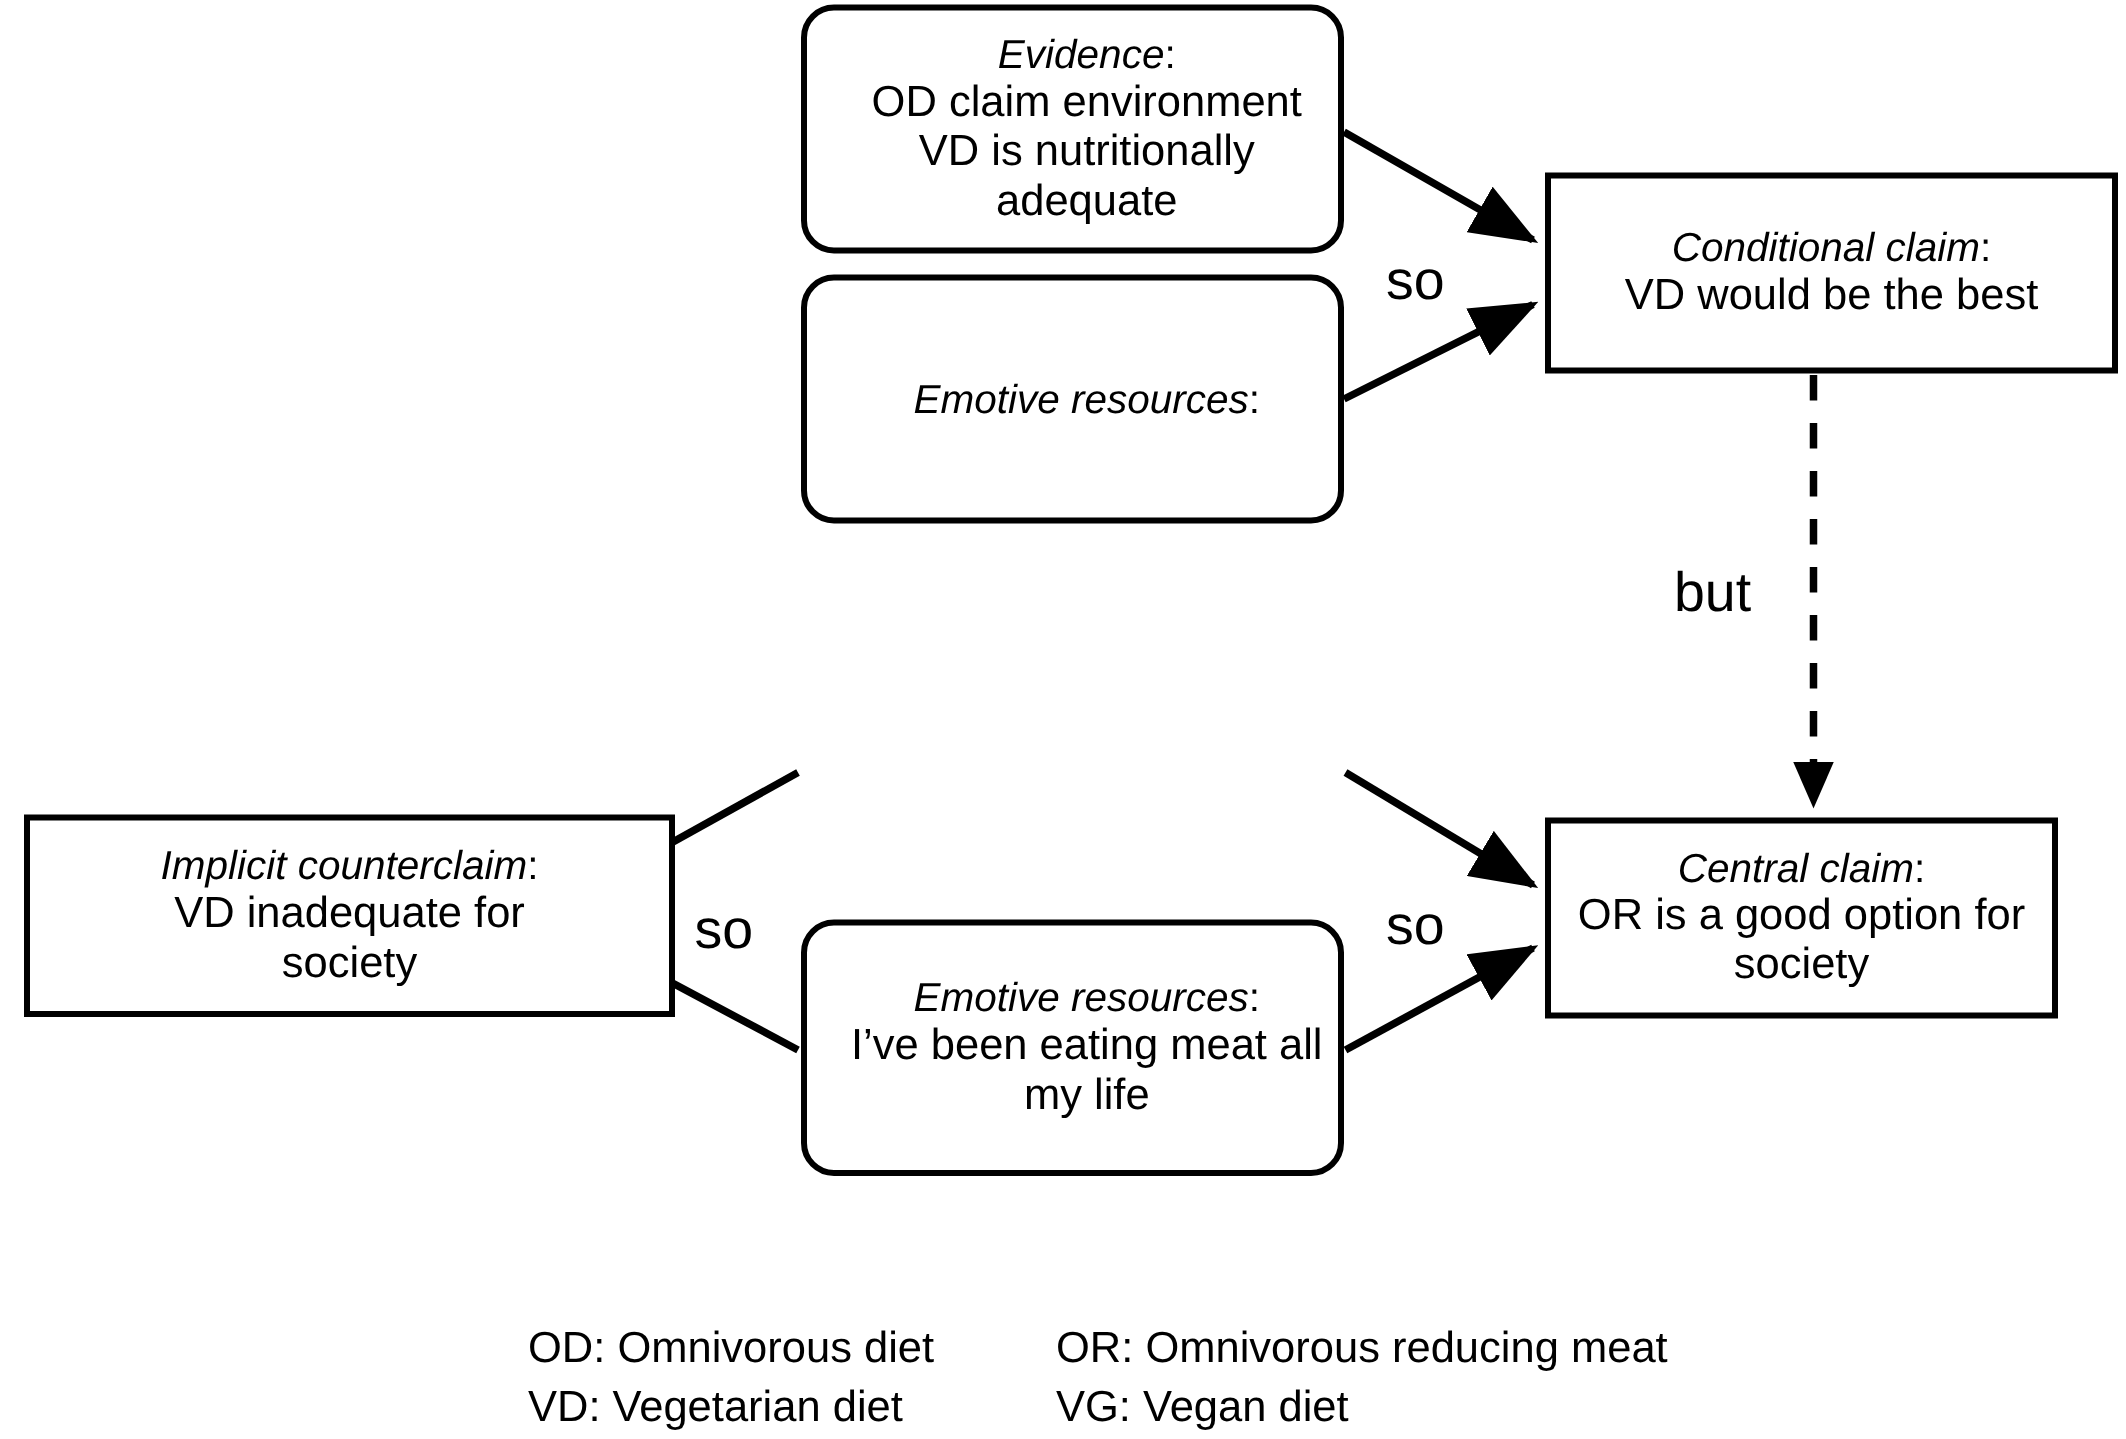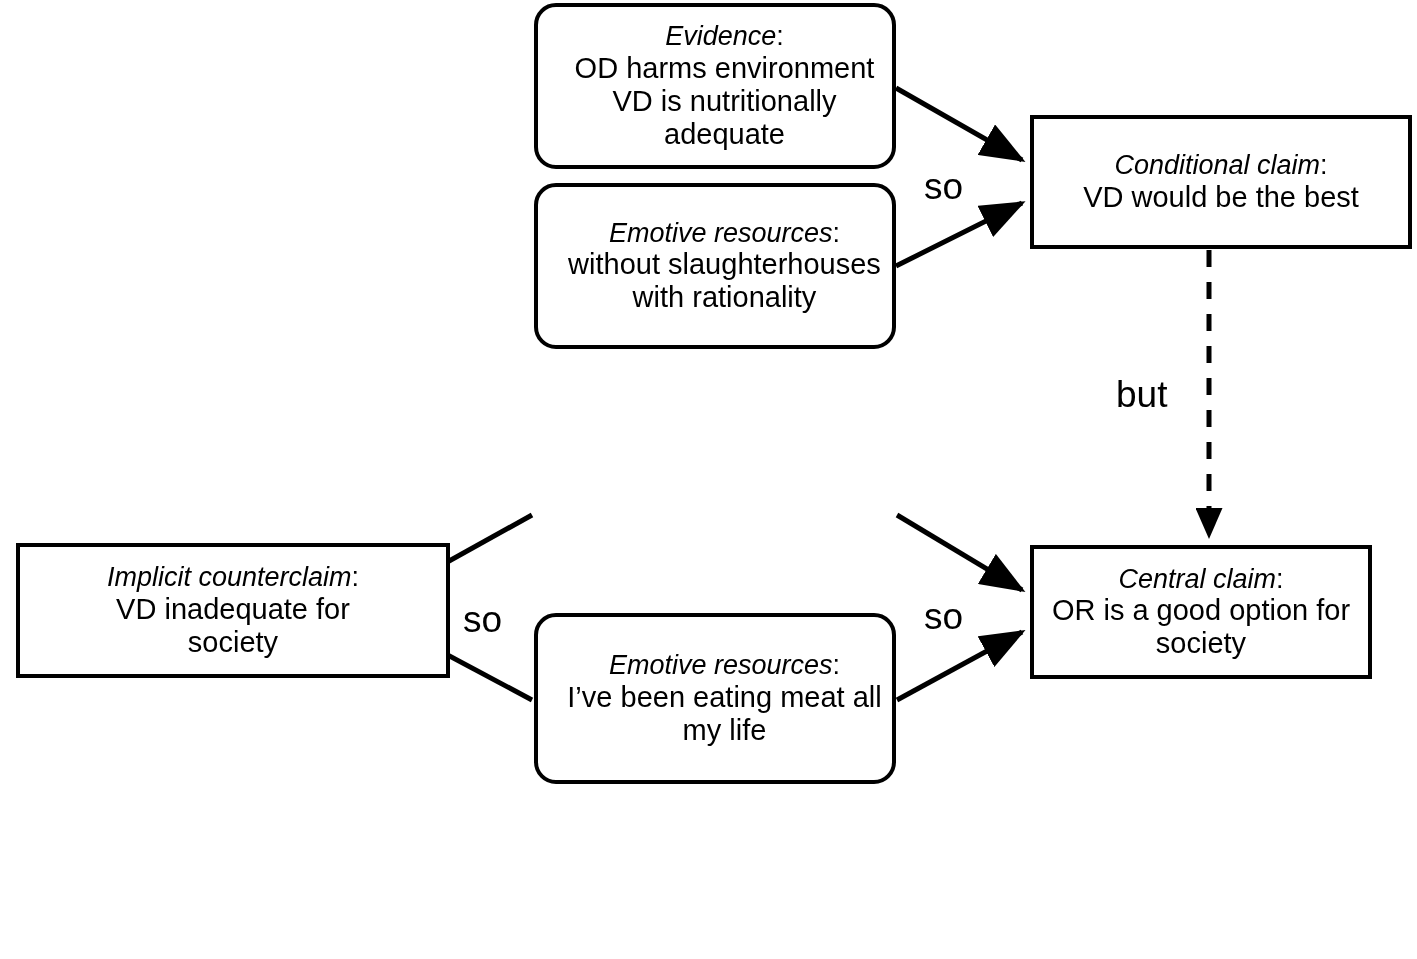--- a/index.html
+++ b/index.html
@@ -98,29 +98,27 @@
 
     <line x1="532" y1="700" x2="397" y2="628" stroke="#000000" stroke-width="5" marker-end="url(#ah)"></line>
 
     <line x1="897" y1="515" x2="1022" y2="590" stroke="#000000" stroke-width="5" marker-end="url(#ah)"></line>
 
     <line x1="897" y1="700" x2="1022" y2="632" stroke="#000000" stroke-width="5" marker-end="url(#ah)"></line>
   </svg>
 
   <div class="node rounded" style="left:534px; top:3px; width:362px; height:166px;">
     <div class="hdr"><span>Evidence</span><span class="colon">:</span></div>
-    <div class="body">OD harms environment
+    <div class="body">OD claim environment
 VD is nutritionally
 adequate</div>
   </div>
 
   <div class="node rounded" style="left:534px; top:183px; width:362px; height:166px;">
     <div class="hdr"><span>Emotive resources</span><span class="colon">:</span></div>
-    <div class="body">without slaughterhouses
-with rationality</div>
   </div>
 
   <div class="node square" style="left:1030px; top:115px; width:382px; height:134px;">
     <div class="hdr"><span>Conditional claim</span><span class="colon">:</span></div>
     <div class="body">VD would be the best</div>
   </div>
 
 
   <div class="node rounded" style="left:534px; top:613px; width:362px; height:171px;">
     <div class="hdr"><span>Emotive resources</span><span class="colon">:</span></div>
@@ -141,14 +139,20 @@
   </div>
 
   <div class="edge-label" style="left:924px; top:166px;">so</div>
 
   <div class="edge-label" style="left:1116px; top:374px;">but</div>
 
   <div class="edge-label" style="left:463px; top:599px;">so</div>
 
   <div class="edge-label" style="left:924px; top:596px;">so</div>
 
+  <div class="legend">
+    <span>OD: Omnivorous diet</span>
+    <span>OR: Omnivorous reducing meat</span>
+    <span>VD: Vegetarian diet</span>
+    <span>VG: Vegan diet</span>
+  </div>
 
 </div>
 
 </body></html>

